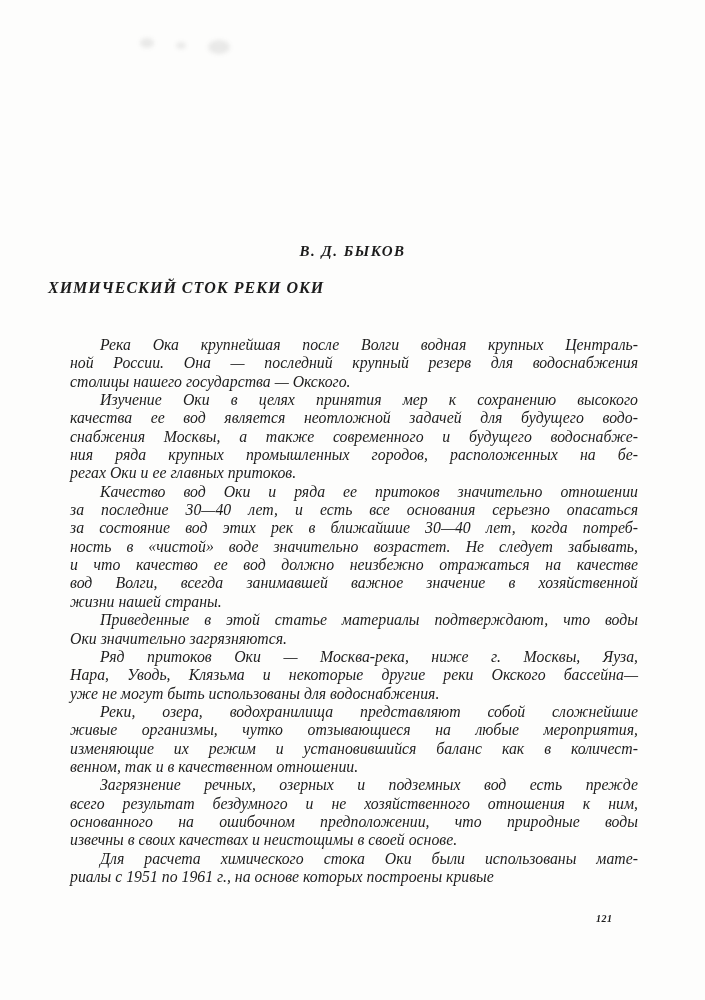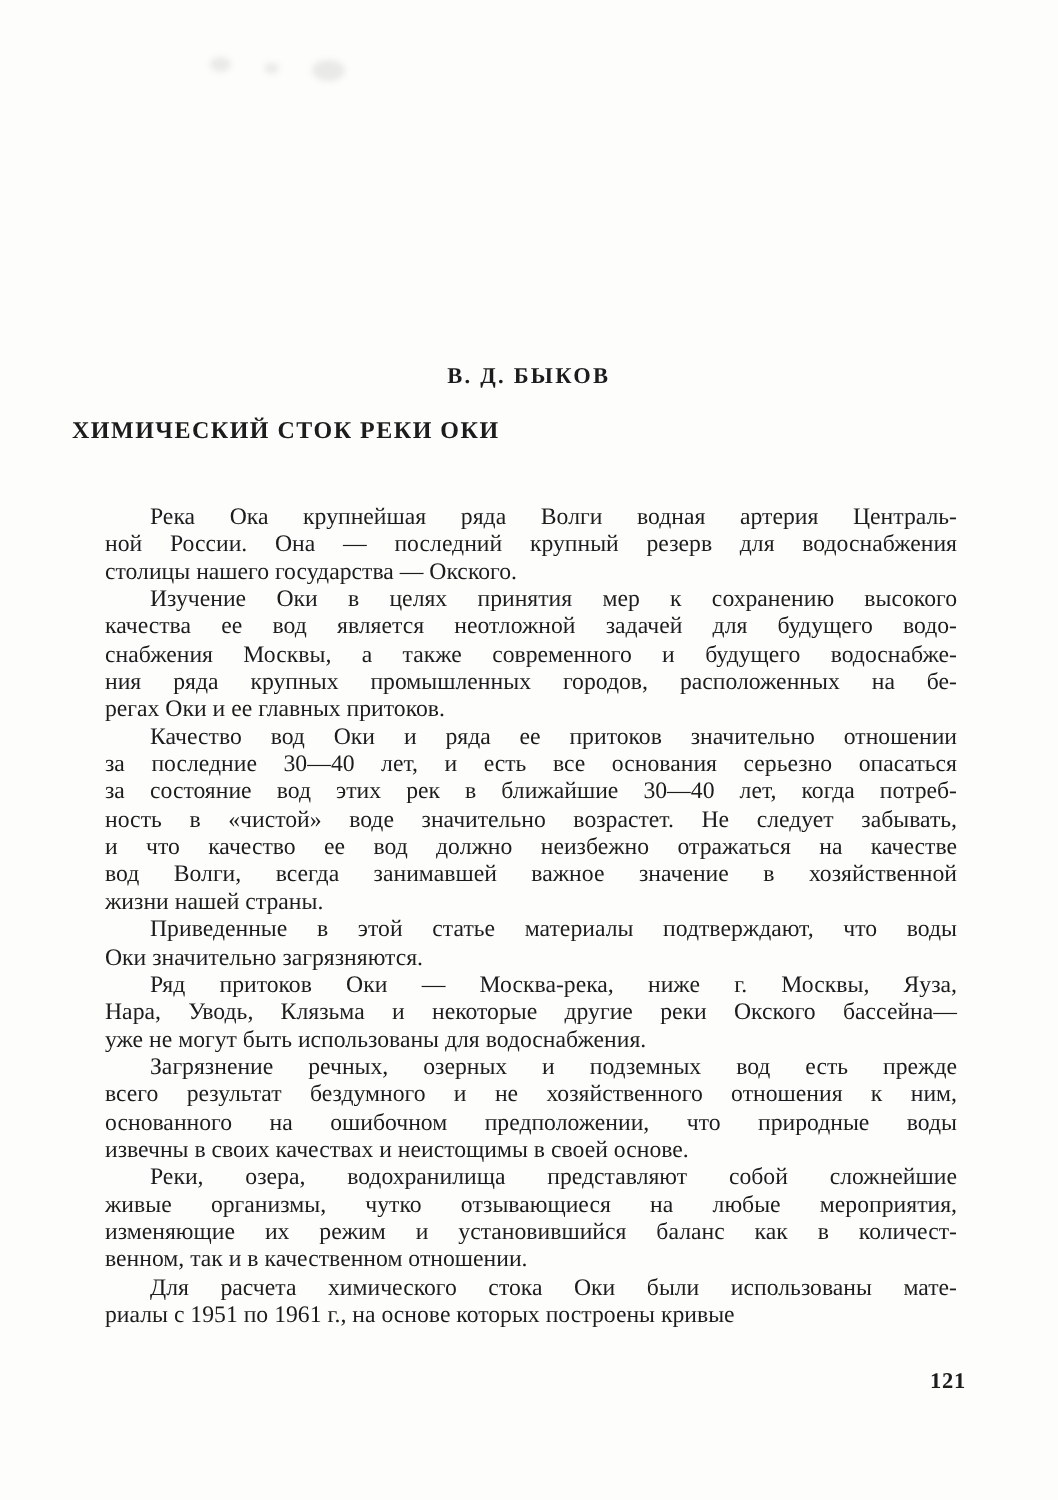--- a/index.html
+++ b/index.html
@@ -10,20 +10,21 @@
     background: #e9e9e7;
     font-family: "Liberation Serif", "DejaVu Serif", serif;
   }
   .page {
     position: relative;
     width: 705px;
     height: 1000px;
     background: #fdfdfc;
     color: #1c1c1c;
     overflow: hidden;
+    font-style: italic;
   }
   
   .artifact {
     position: absolute;
     border-radius: 50%;
     background: rgba(60,60,60,0.10);
     filter: blur(2px);
   }
   .artifact.a1 { left: 140px; top: 38px; width: 14px; height: 10px; }
   .artifact.a2 { left: 176px; top: 42px; width: 10px; height: 7px;  }
@@ -61,42 +62,42 @@
   .line {
     text-align: justify;
     text-align-last: justify;
     white-space: normal;
   }
   .line.last { text-align-last: left; }
   .line.first { text-indent: 30px; }
   .page-number {
     position: absolute;
     top: 913px;
-    left: 620px;
+    left: 596px;
     font-weight: bold;
-    font-size: 15px;
+    font-size: 10px;
     letter-spacing: 0.5px;
   }
 </style>
 </head>
 <body>
 
 <div class="page">
 
   <span class="artifact a1"></span>
   <span class="artifact a2"></span>
   <span class="artifact a3"></span>
 
   <div class="author">В. Д. БЫКОВ</div>
 
   <div class="title">ХИМИЧЕСКИЙ СТОК РЕКИ ОКИ</div>
 
   <div class="body-block">
       <div class="para">
-        <div class="line first">Река Ока крупнейшая ряда Волги водная артерия Централь-</div>
+        <div class="line first">Река Ока крупнейшая после Волги водная крупных Централь-</div>
         <div class="line">ной России. Она — последний крупный резерв для водоснабжения</div>
         <div class="line last">столицы нашего государства — Окского.</div>
       </div>
       <div class="para">
         <div class="line first">Изучение Оки в целях принятия мер к сохранению высокого</div>
         <div class="line">качества ее вод является неотложной задачей для будущего водо-</div>
         <div class="line">снабжения Москвы, а также современного и будущего водоснабже-</div>
         <div class="line">ния ряда крупных промышленных городов, расположенных на бе-</div>
         <div class="line last">регах Оки и ее главных притоков.</div>
       </div>
@@ -112,30 +113,30 @@
       <div class="para">
         <div class="line first">Приведенные в этой статье материалы подтверждают, что воды</div>
         <div class="line last">Оки значительно загрязняются.</div>
       </div>
       <div class="para">
         <div class="line first">Ряд притоков Оки — Москва-река, ниже г. Москвы, Яуза,</div>
         <div class="line">Нара, Уводь, Клязьма и некоторые другие реки Окского бассейна—</div>
         <div class="line last">уже не могут быть использованы для водоснабжения.</div>
       </div>
       <div class="para">
+        <div class="line first">Реки, озера, водохранилища представляют собой сложнейшие</div>
+        <div class="line">живые организмы, чутко отзывающиеся на любые мероприятия,</div>
+        <div class="line">изменяющие их режим и установившийся баланс как в количест-</div>
+        <div class="line last">венном, так и в качественном отношении.</div>
+      </div>
+      <div class="para">
         <div class="line first">Загрязнение речных, озерных и подземных вод есть прежде</div>
         <div class="line">всего результат бездумного и не хозяйственного отношения к ним,</div>
         <div class="line">основанного на ошибочном предположении, что природные воды</div>
         <div class="line last">извечны в своих качествах и неистощимы в своей основе.</div>
-      </div>
-      <div class="para">
-        <div class="line first">Реки, озера, водохранилища представляют собой сложнейшие</div>
-        <div class="line">живые организмы, чутко отзывающиеся на любые мероприятия,</div>
-        <div class="line">изменяющие их режим и установившийся баланс как в количест-</div>
-        <div class="line last">венном, так и в качественном отношении.</div>
       </div>
       <div class="para">
         <div class="line first">Для расчета химического стока Оки были использованы мате-</div>
         <div class="line last">риалы с 1951 по 1961 г., на основе которых построены кривые</div>
       </div>
     </div>
 
   <div class="page-number">121</div>
 
 </div>

